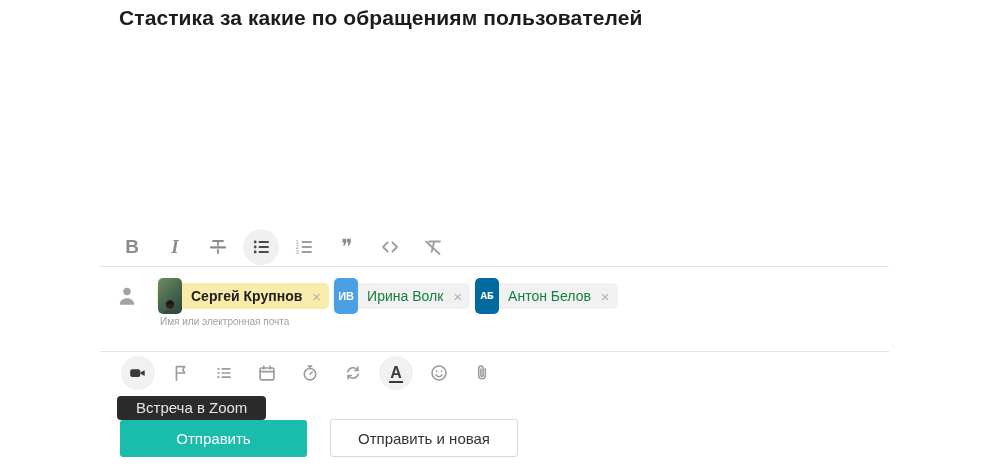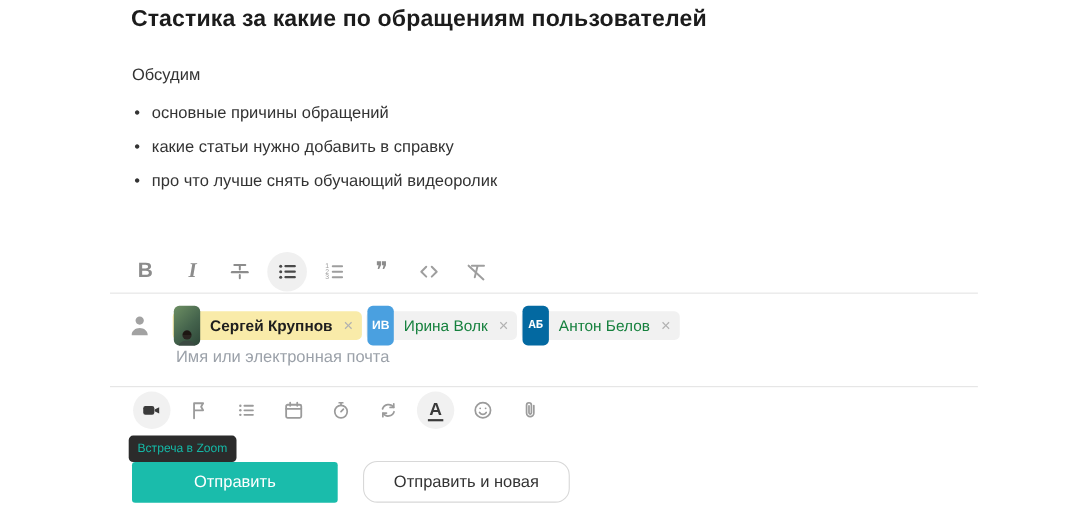--- a/index.html
+++ b/index.html
@@ -36,52 +36,44 @@
   .avatar--blue{background:#4aa0e0;}
   .avatar--green{background:#0369a1;font-family:Liberation Mono, monospace;}
   .avatar--photo{background:linear-gradient(135deg,#6d8f63 0%,#44634c 55%,#2e4638 100%);position:relative;}
   .avatar--photo svg{position:absolute;bottom:-2px;left:50%;transform:translateX(-50%);}
   .chip .name{font-size:14px;color:#15803d;padding:0 7px 0 8px;white-space:nowrap;}
   .chip--hl .name{font-weight:700;color:#1e1e1e;}
   .chip .close{border:none;background:transparent;color:#b1b1b1;font-size:15px;line-height:1;
     padding:0 8px 0 3px;cursor:pointer;}
   
   .assignee-input{position:absolute;left:158px;top:315px;width:380px;border:none;outline:none;
-    font-size:15px;color:#701a75;font-family:inherit;background:transparent;}
+    font-size:10px;color:#701a75;font-family:inherit;background:transparent;}
   .assignee-input::placeholder{color:#9ba1a9;}
   
   .action-toolbar{position:absolute;left:121px;top:356px;display:flex;gap:9px;}
   .act-btn{width:34px;height:34px;border:none;background:transparent;border-radius:50%;
     display:flex;align-items:center;justify-content:center;padding:0;cursor:pointer;color:#9b9b9b;}
   .act-btn.circle{background:#f1f1f1;color:#3a3a3a;}
   .glyph-a{font-size:16px;font-weight:700;color:#3a3a3a;border-bottom:2px solid #3a3a3a;line-height:17px;padding:0 1px;}
   
-  .tooltip{position:absolute;left:117px;top:396px;z-index:5;background:#2b2b2b;color:#14b8a6;
-    font-size:11px;line-height:24px;padding:0 8px;border-radius:4px;white-space:nowrap;}
+  .tooltip{position:absolute;left:117px;top:396px;z-index:5;background:#2b2b2b;color:#e5e5e5;
+    font-size:15px;line-height:24px;padding:0 19px;border-radius:4px;white-space:nowrap;}
   
   .btn-send{position:absolute;left:120px;top:420px;width:187px;height:37px;background:#1abcab;
     color:#fff;border:none;border-radius:3px;font-size:15px;font-family:inherit;cursor:pointer;}
   .btn-send-new{position:absolute;left:330px;top:419px;width:188px;height:38px;background:#fff;
-    color:#333;border:1px solid #d8d8d8;border-radius:13px;font-size:15px;font-family:inherit;cursor:pointer;}
+    color:#333;border:1px solid #d8d8d8;border-radius:3px;font-size:15px;font-family:inherit;cursor:pointer;}
 </style>
 </head>
 <body>
 
 <div class="screen">
 
   <h1 class="page-title">Стастика за какие по обращениям пользователей</h1>
 
-  <div class="body-text">
-    <p>Обсудим</p>
-    <ul>
-      <li>основные причины обращений</li>
-      <li>какие статьи нужно добавить в справку</li>
-      <li>про что лучше снять обучающий видеоролик</li>
-    </ul>
-  </div>
 
   <div class="fmt-toolbar">
     <button class="tool-btn">
       <span class="glyph-b">B</span>
     </button>
     <button class="tool-btn">
       <span class="glyph-i">I</span>
     </button>
     <button class="tool-btn">
       <svg width="24" height="24" viewBox="0 0 24 24" fill="none" stroke="#8c8c8c" stroke-width="1.8" stroke-linecap="round">

